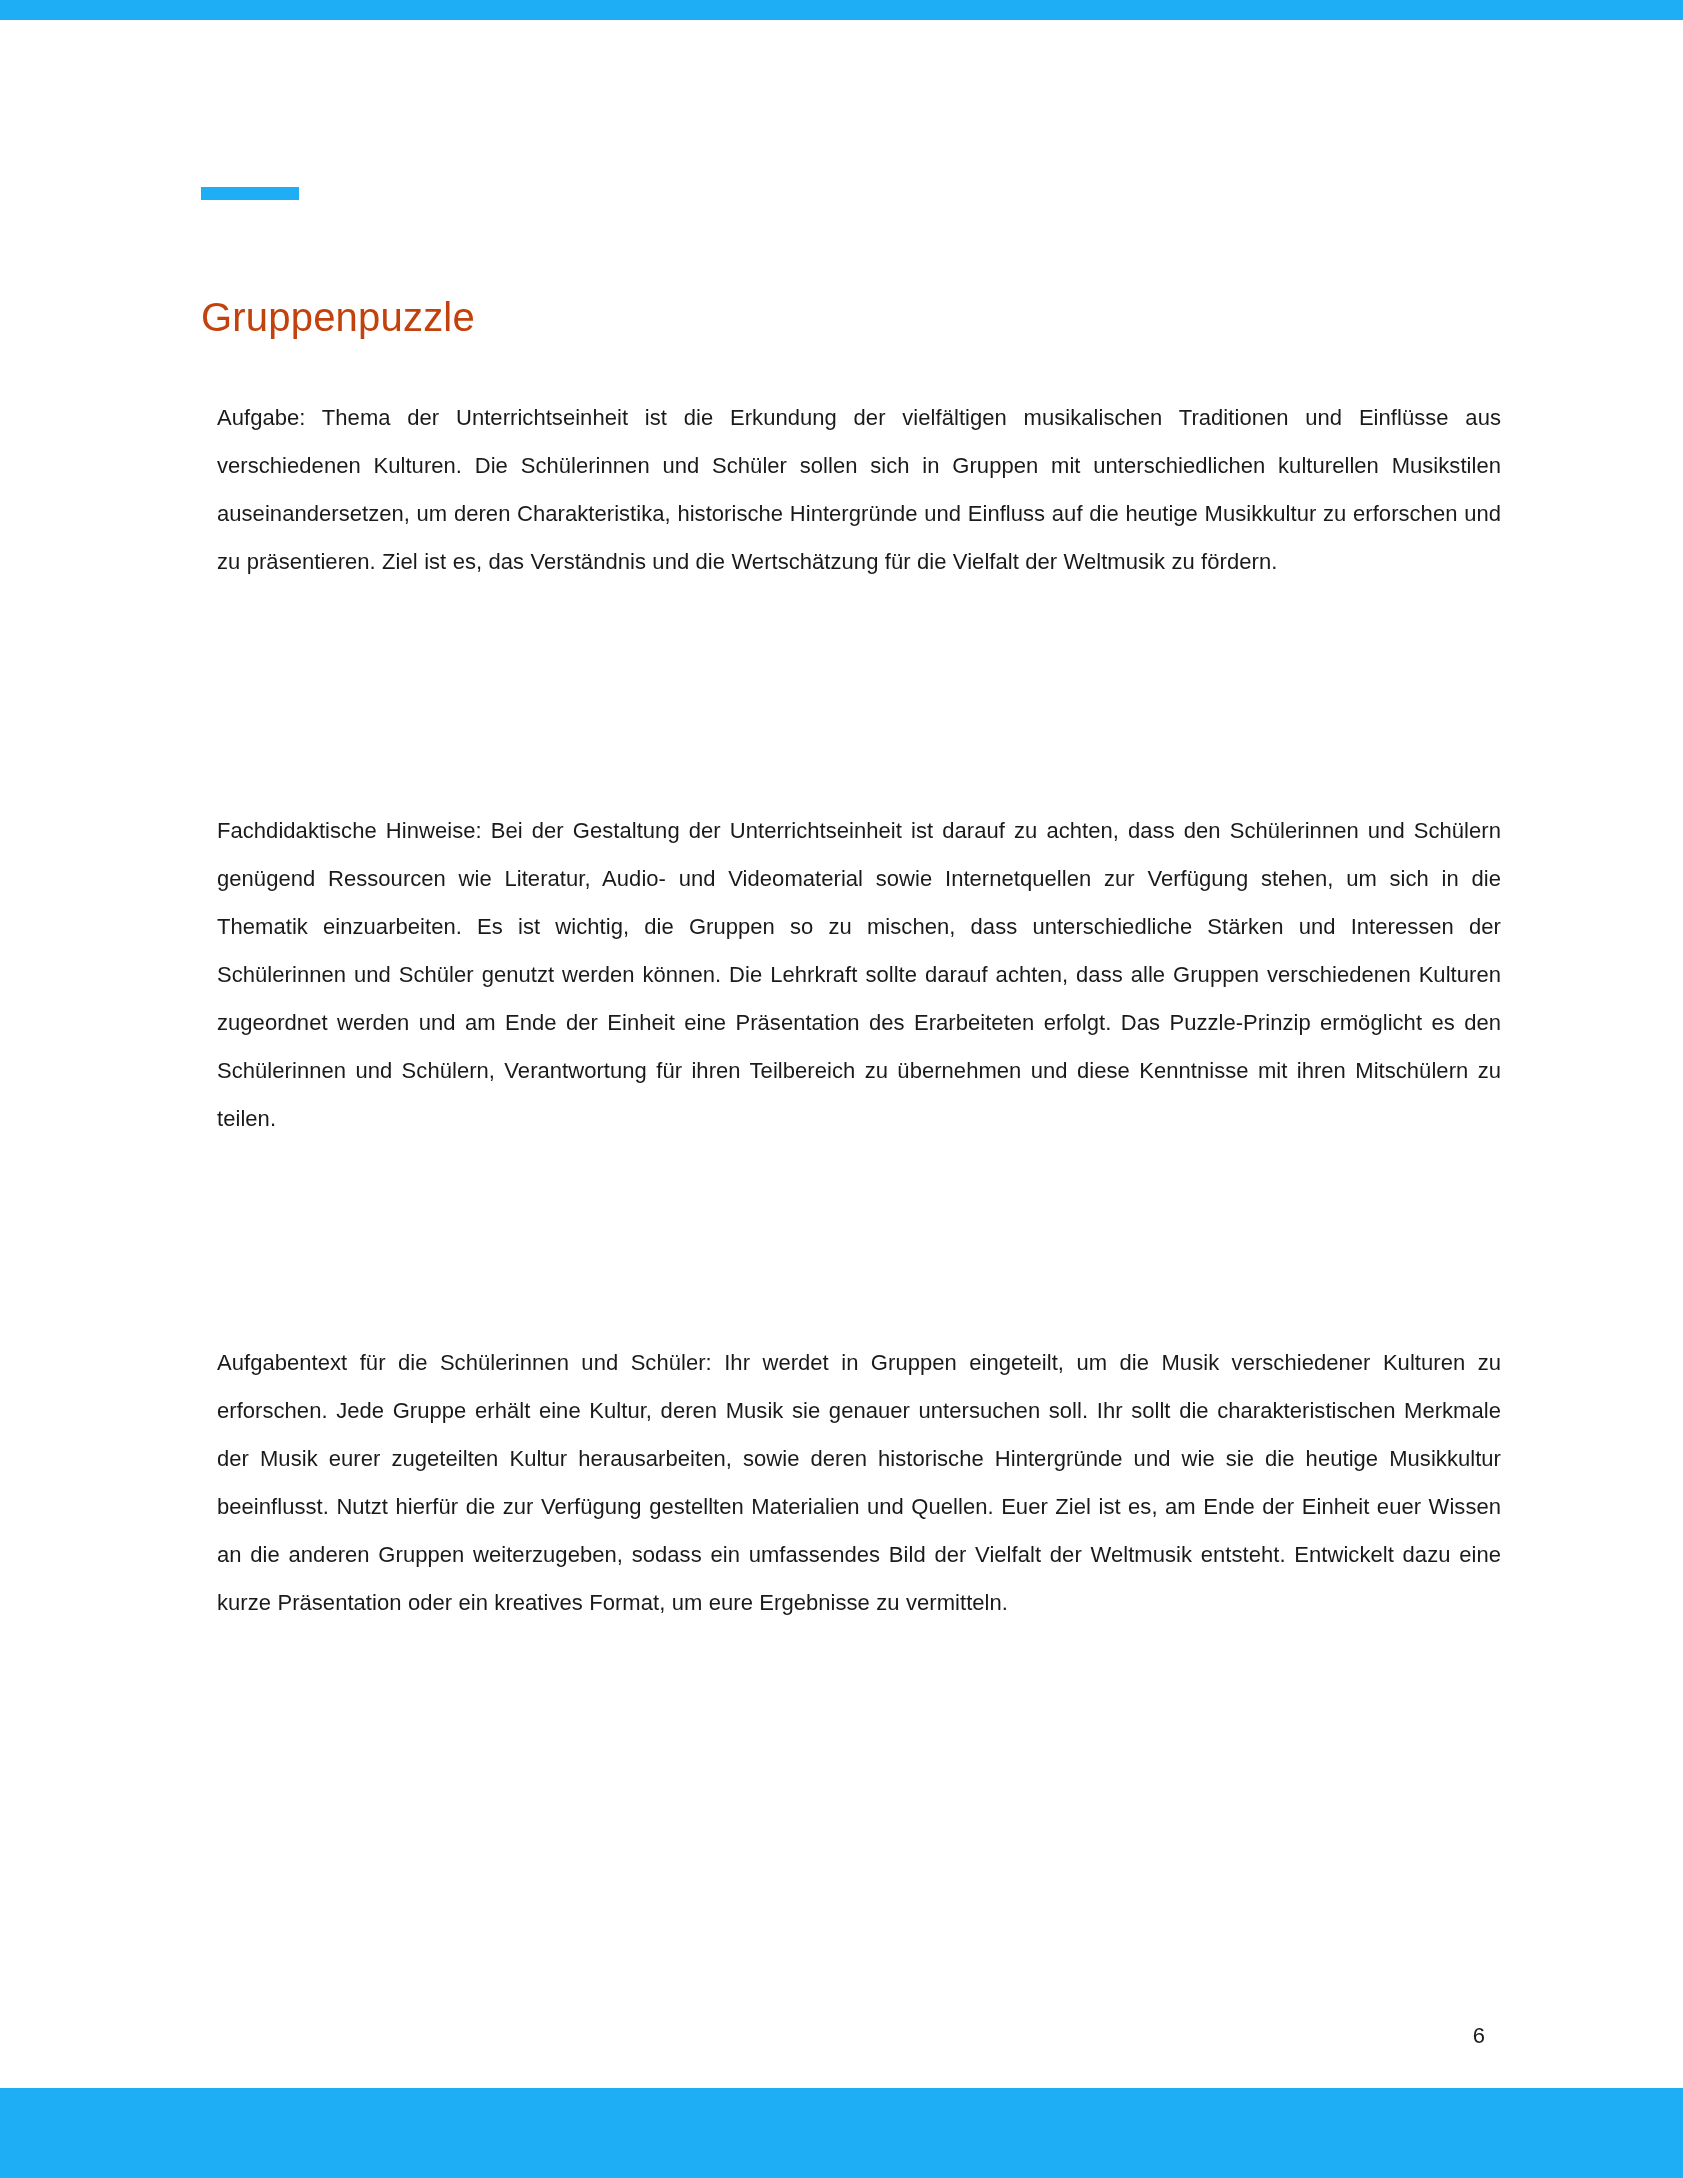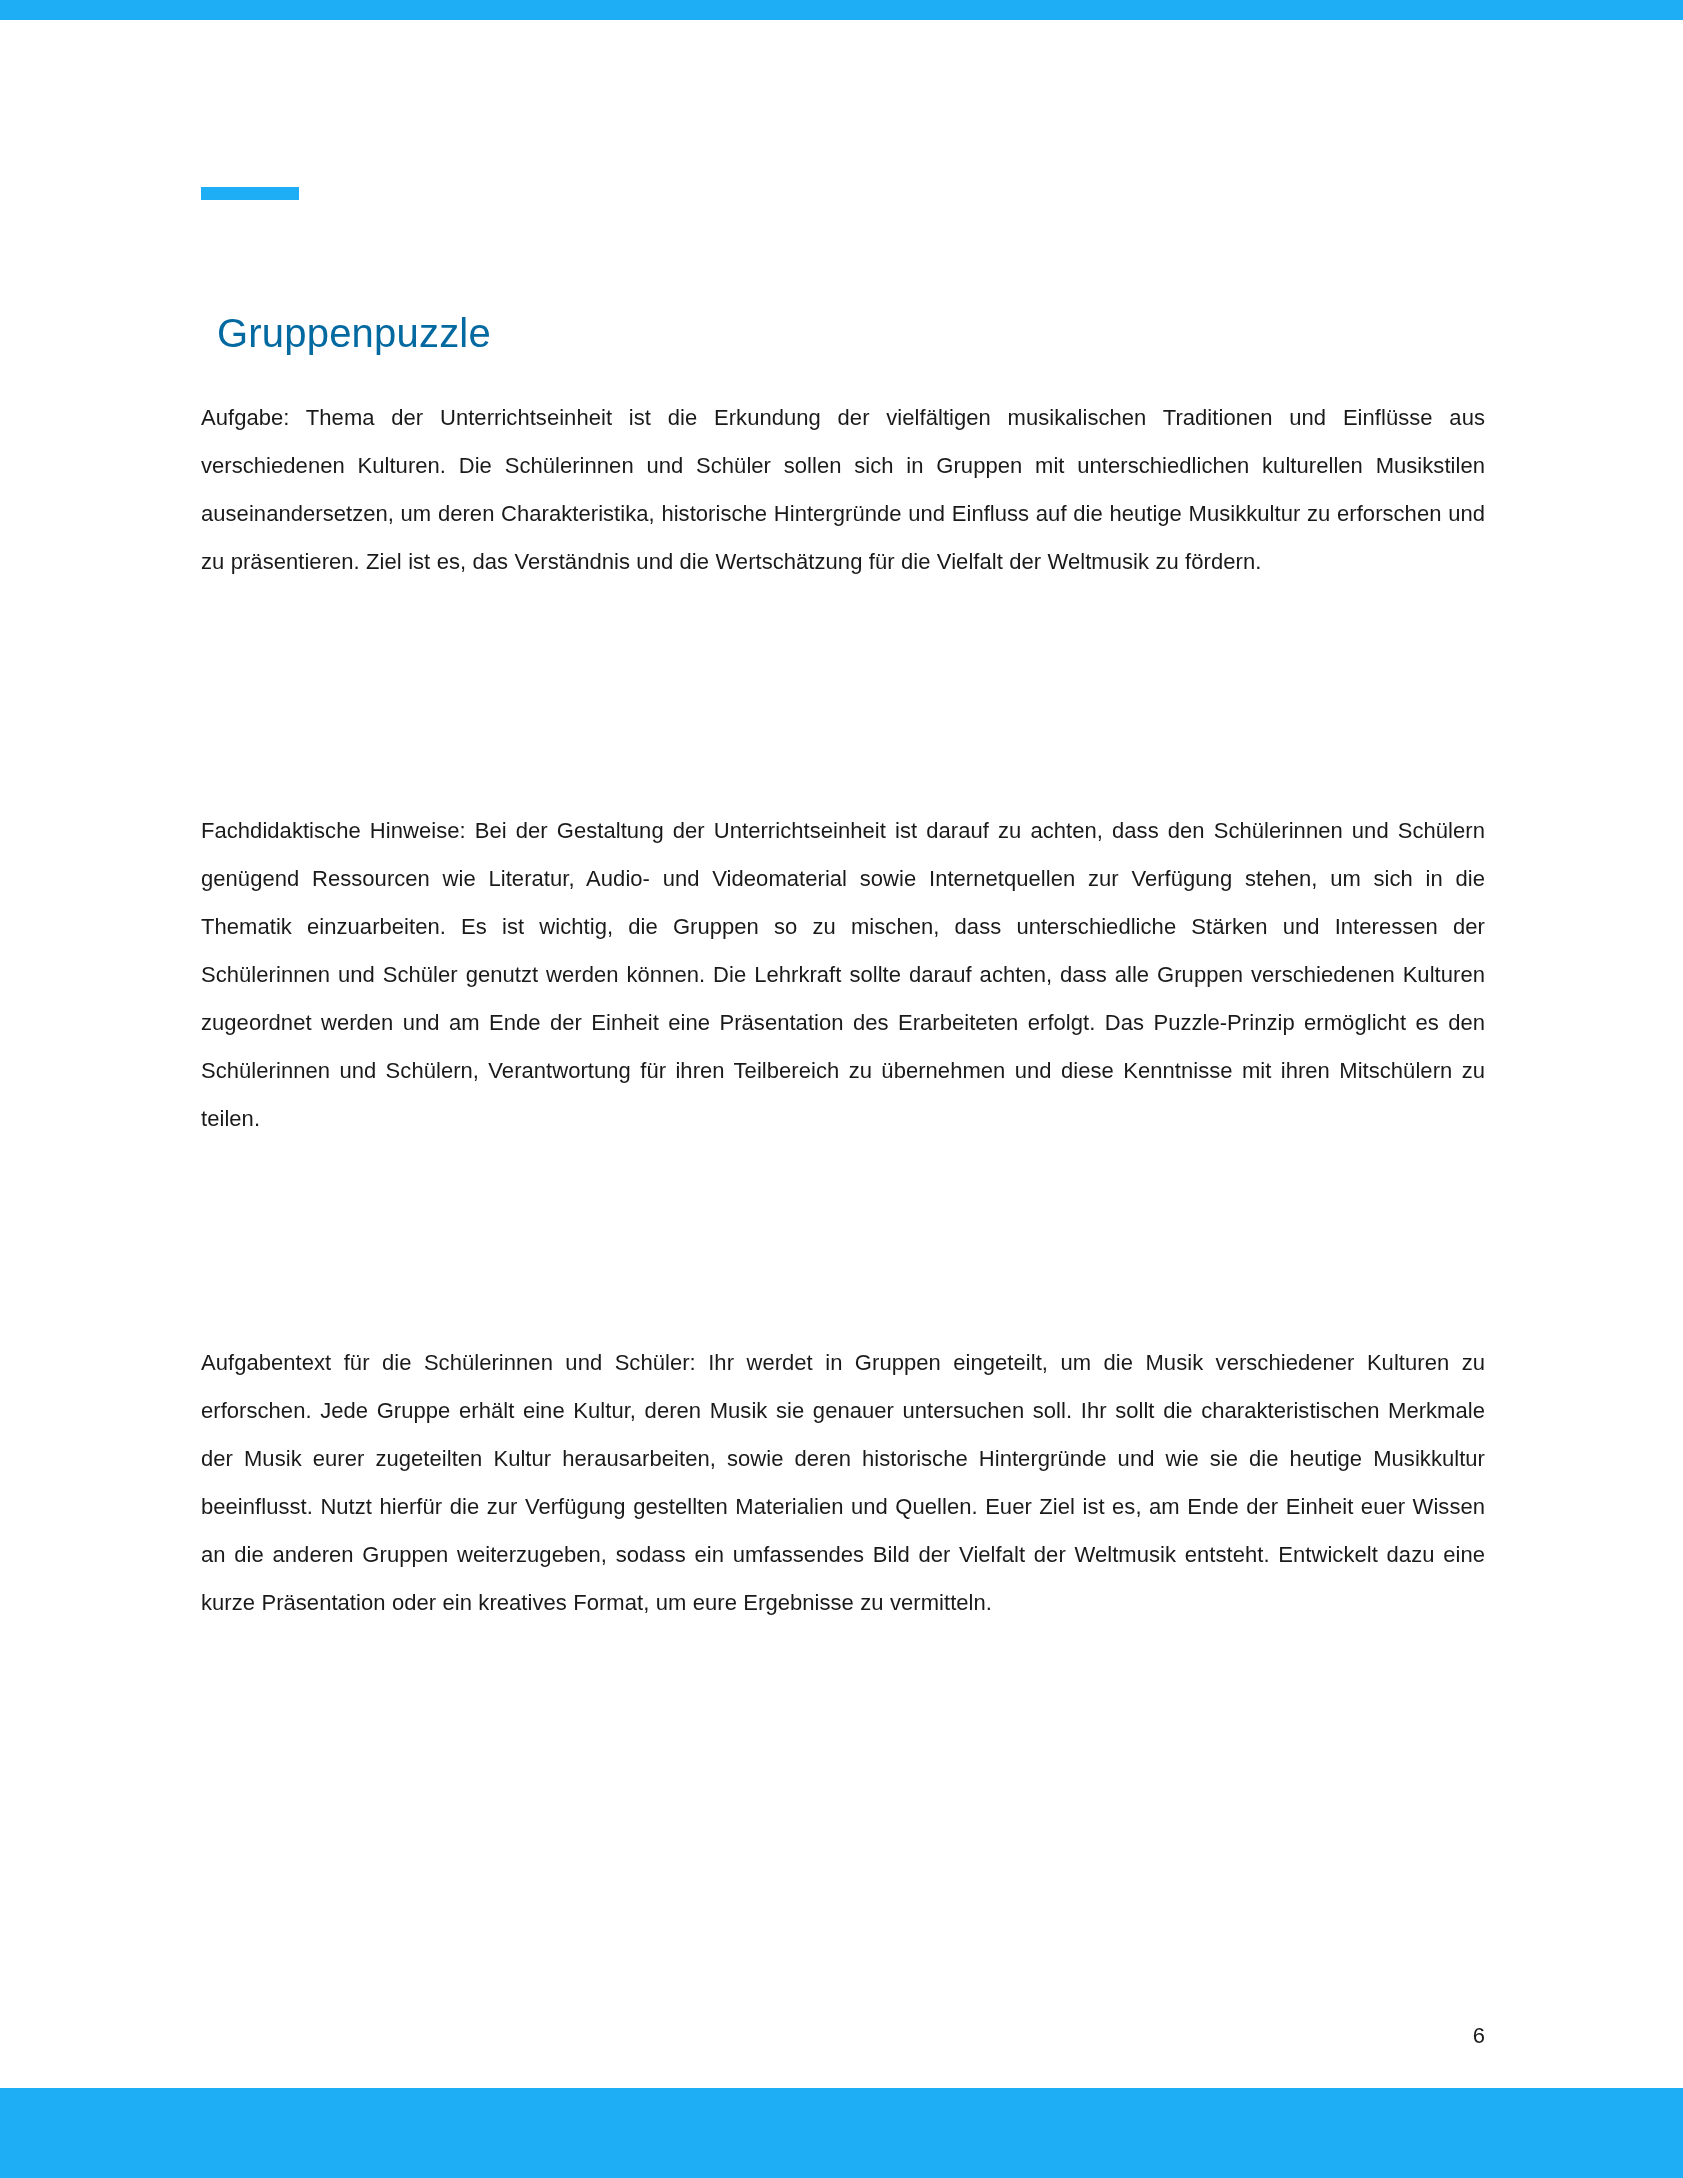--- a/index.html
+++ b/index.html
@@ -55,32 +55,32 @@
     top: 187px;
     width: 98px;
     height: 13px;
     background: #1DAEF5;
   }
 
   .page-title {
     position: absolute;
     left: 0;
     top: 292px;
-    margin: 16px;
+    margin: 0;
     font-size: 40px;
     font-weight: 400;
     line-height: 51px;
-    color: #0369a1;
+    color: #c2410c;
     letter-spacing: 0.2px;
     white-space: nowrap;
   }
 
   .body-block {
     position: absolute;
-    left: 0;
+    left: 16px;
     width: 1284px;
   }
 
   .para {
     margin: 0;
     font-size: 22px;
     line-height: 48px;
     color: #1a1a1a;
     text-align: justify;
     text-justify: inter-word;

